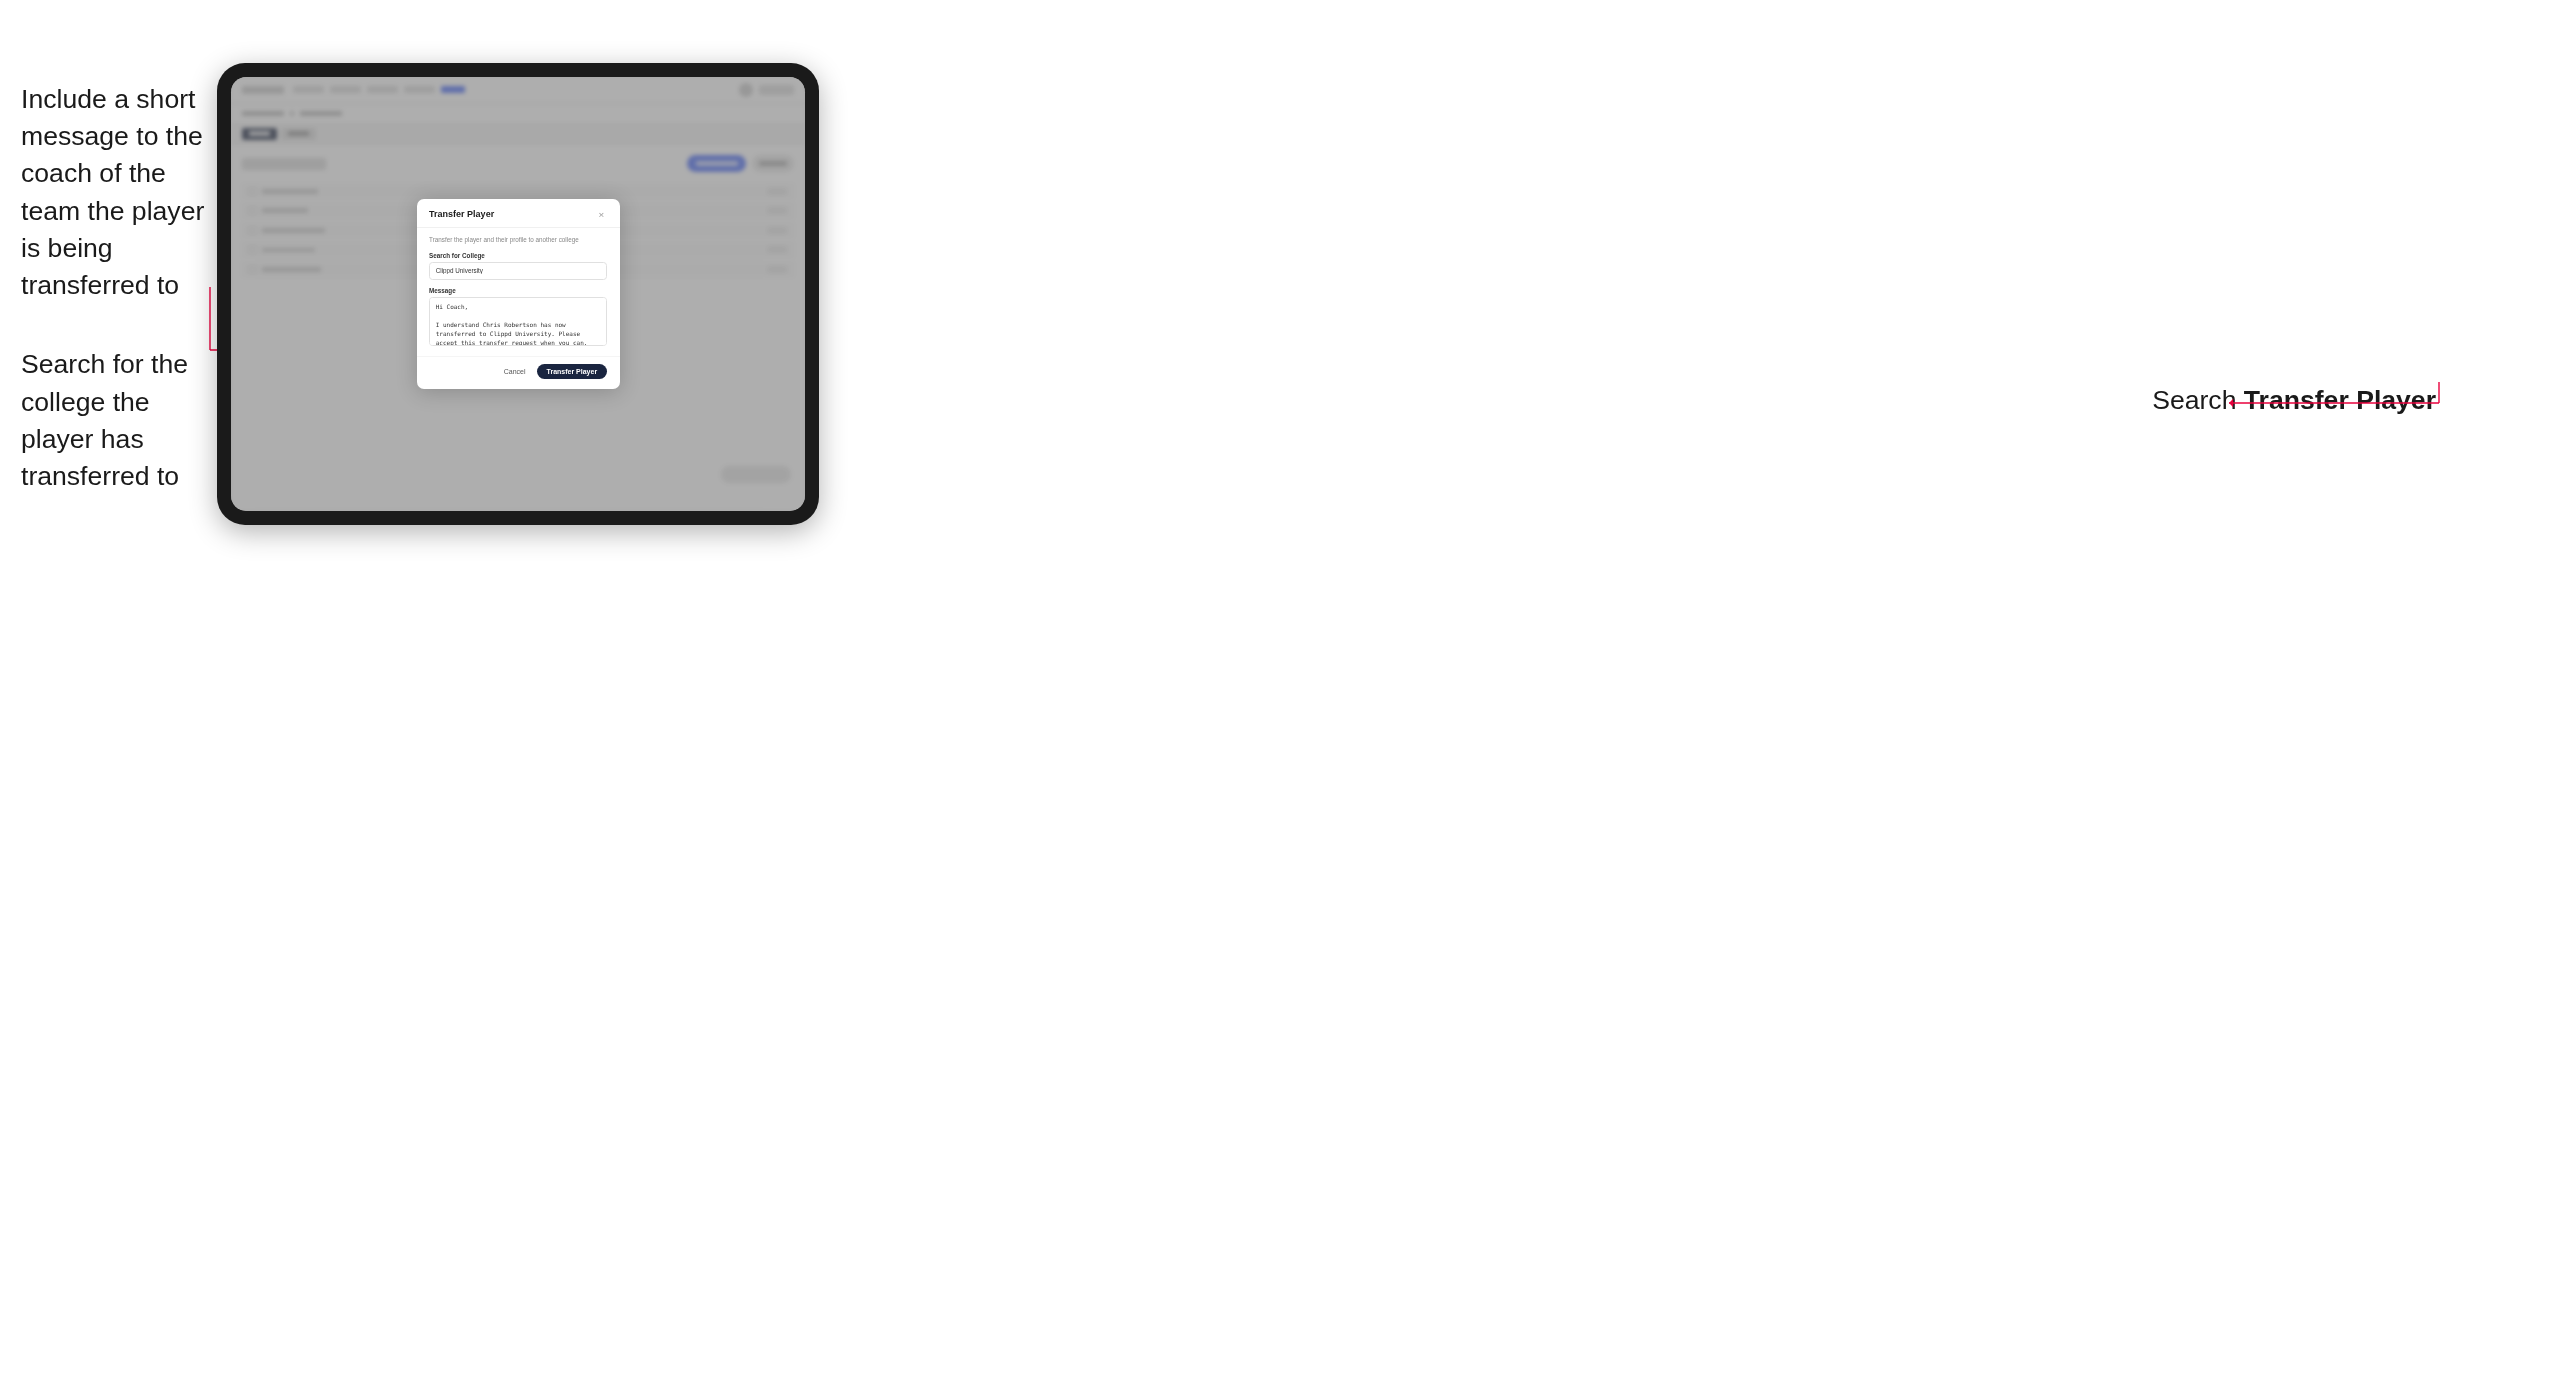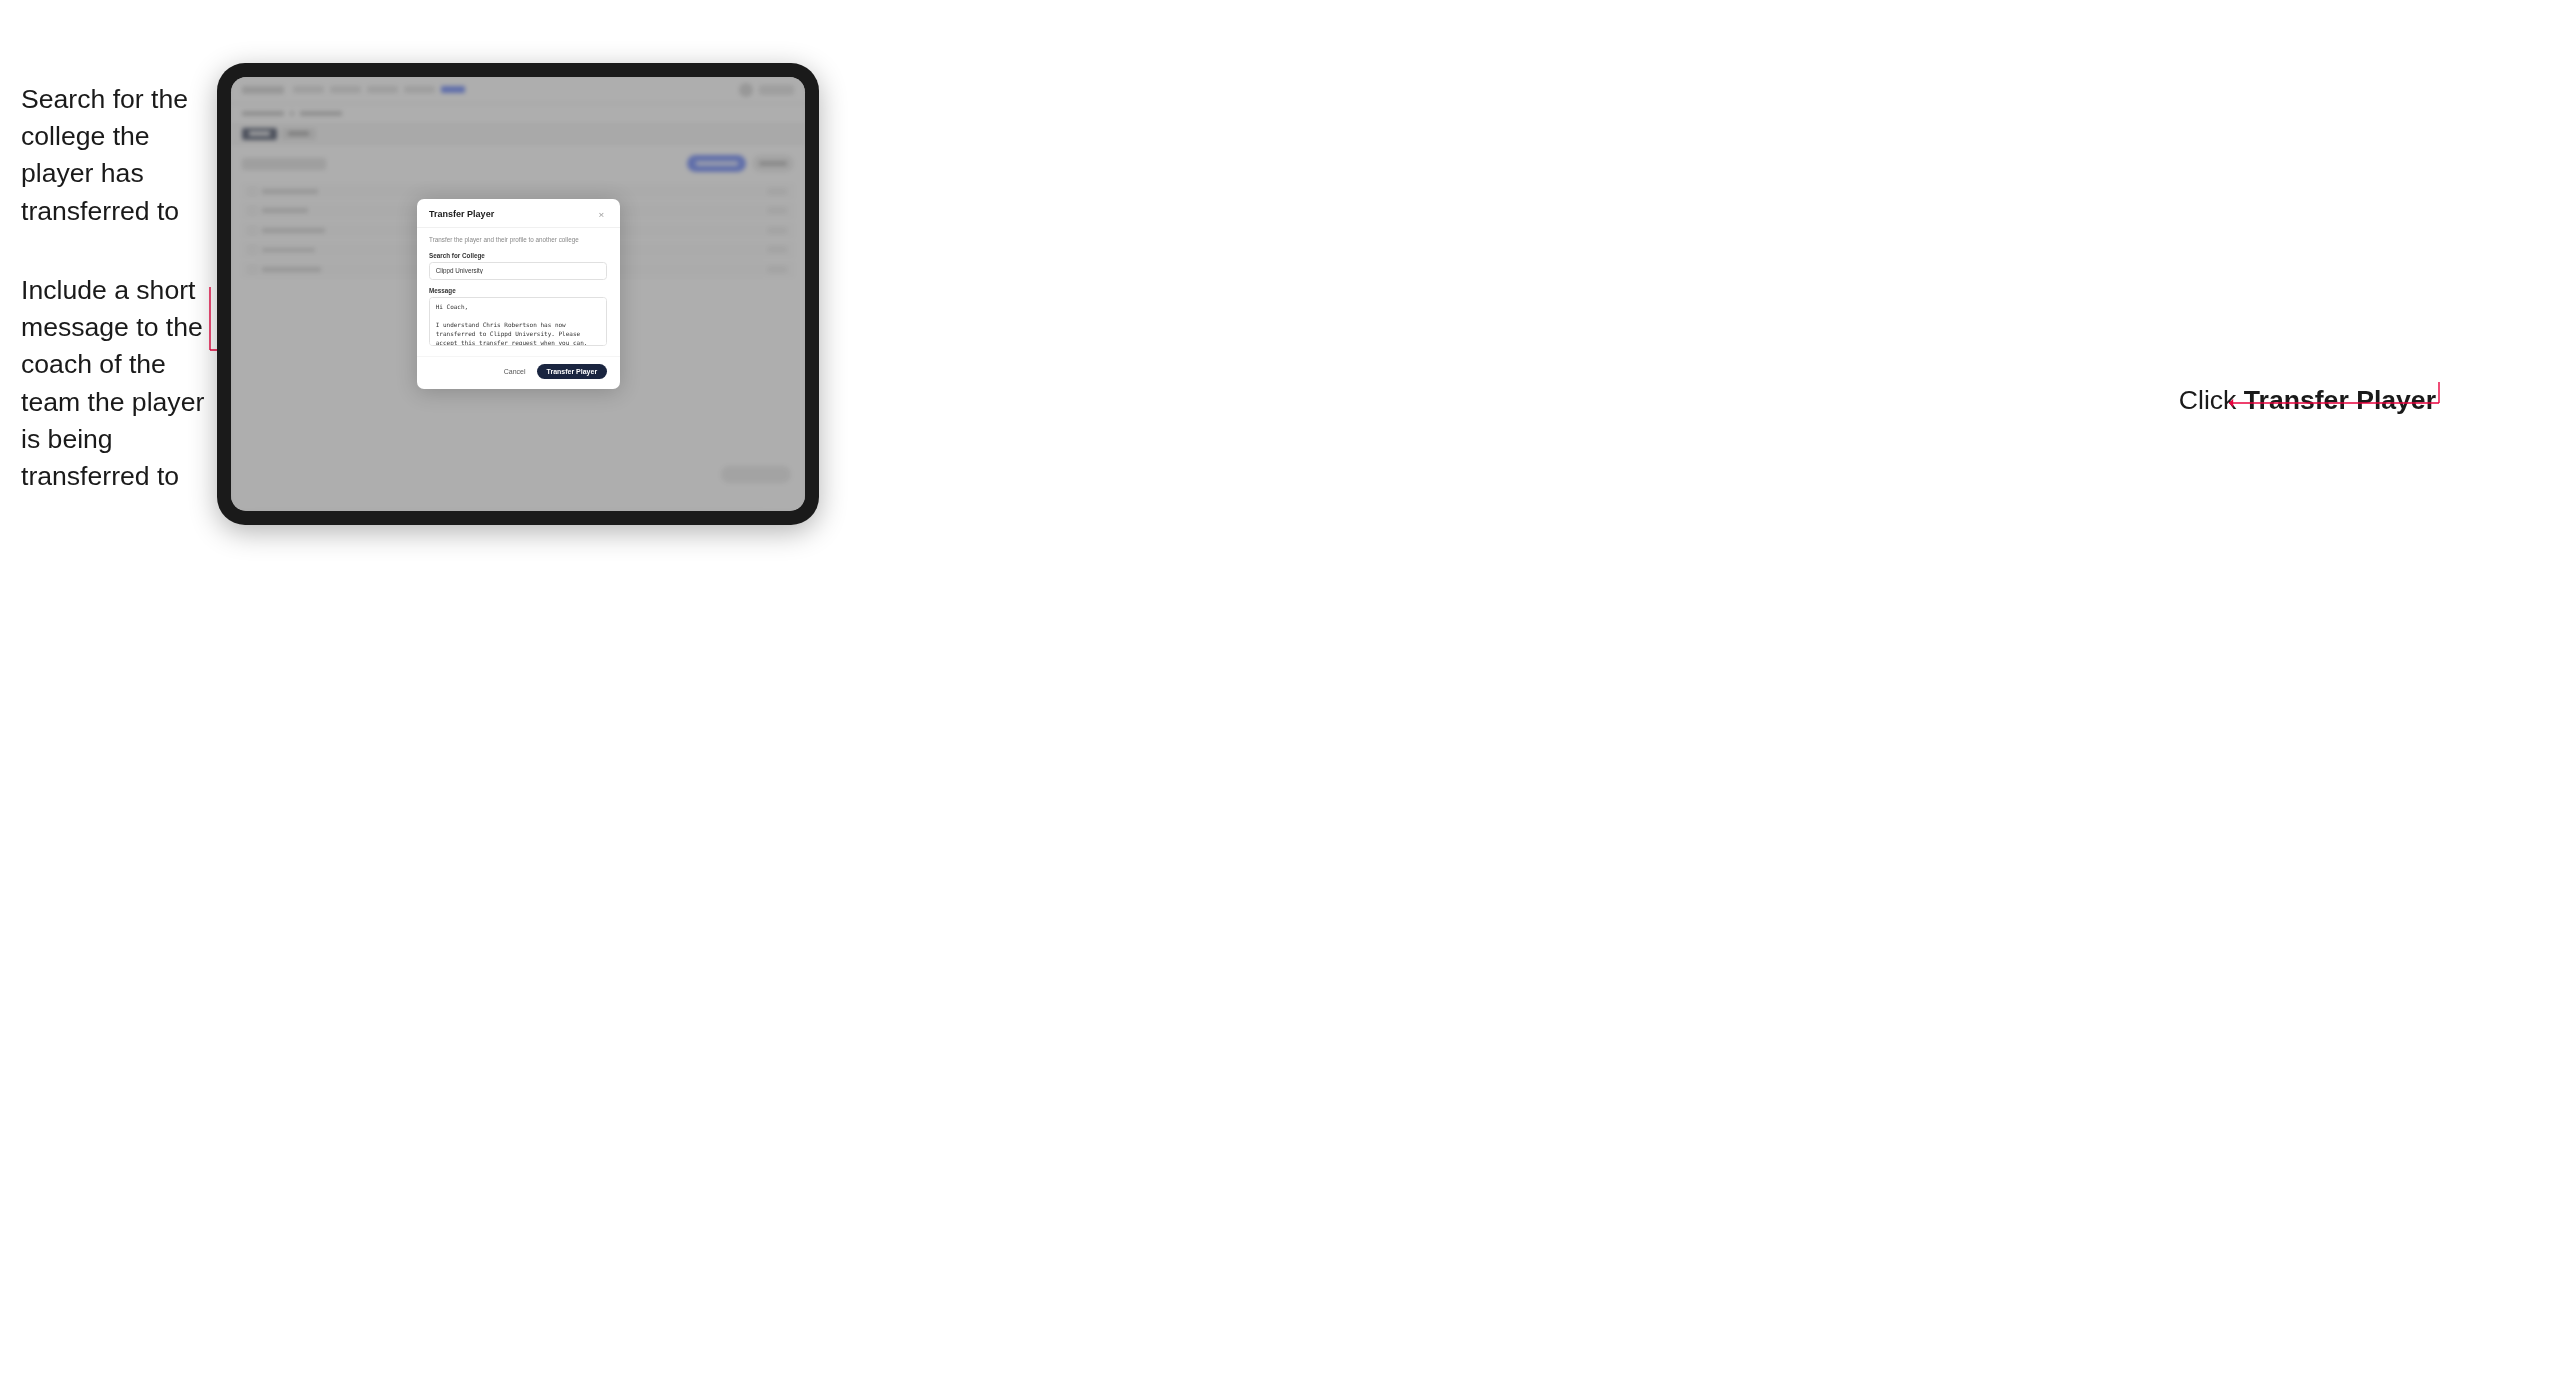--- a/index.html
+++ b/index.html
@@ -428,26 +428,26 @@
       border-radius: 8.4px;
       background: #dddddd;
       width: 70px;
       opacity: 0.7;
     }
   </style>
 </head>
 <body>
 
 <div class="annotation-left">
+  <div class="block">Include a short message to the coach of the team the player is being transferred to</div>
   <div class="block">Search for the college the player has transferred to</div>
-  <div class="block">Include a short message to the coach of the team the player is being transferred to</div>
 </div>
 
 <div class="annotation-right">
-  <span>Click </span><strong>Transfer Player</strong>
+  <span>Search </span><strong>Transfer Player</strong>
 </div>
 
 <svg class="arrow-left" viewBox="0 0 340 120" xmlns="http://www.w3.org/2000/svg">
   <line x1="10" y1="10" x2="10" y2="100" stroke="#e8003d" stroke-width="2"></line>
   <line x1="10" y1="100" x2="320" y2="100" stroke="#e8003d" stroke-width="2"></line>
   <polygon points="310,94 320,100 310,106" fill="#e8003d"></polygon>
 </svg>
 
 <svg class="arrow-right" viewBox="0 0 320 80" xmlns="http://www.w3.org/2000/svg" style="position:absolute; right:130px; top:375px; width:224px; height:56px;">
   <line x1="310" y1="10" x2="310" y2="40" stroke="#e8003d" stroke-width="2"></line>

